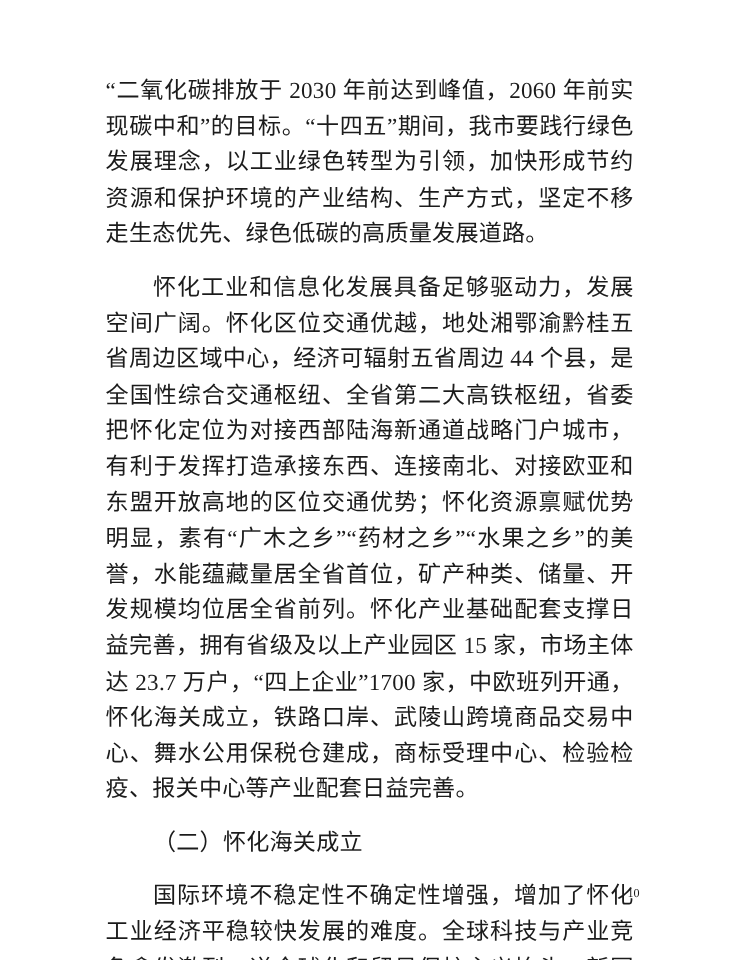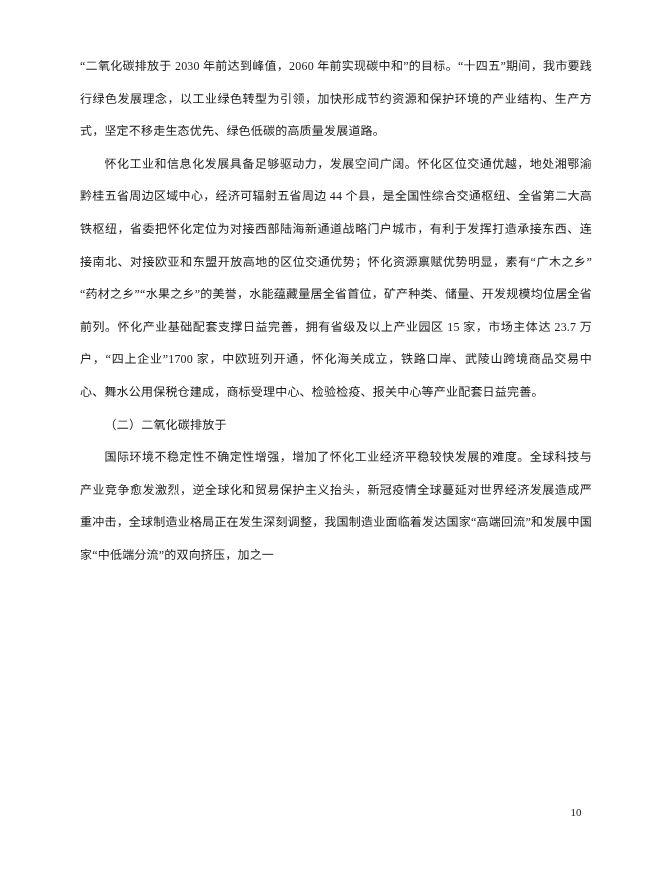--- a/index.html
+++ b/index.html
@@ -16,23 +16,23 @@
     font-family: "Liberation Serif", "DejaVu Serif", serif;
     color: #1b1b1b;
   }
   .content {
     position: absolute;
     left: 80px;
     top: 50px;
     width: 512px;
   }
   .para {
-    margin: 0;
+    margin: 16px;
     padding: 0;
-    font-size: 12px;
+    font-size: 21px;
     line-height: 32.6px;
     text-align: justify;
     text-justify: inter-character;
     letter-spacing: 0.2px;
   }
   .para.indent {
     text-indent: 2.05em;
   }
   .para .run-bold {
     font-weight: 400;
@@ -51,17 +51,17 @@
     color: #1b1b1b;
   }
 </style>
 </head>
 <body>
 
 <div class="page">
   <div class="content" id="document-body">
       <p class="para"><span class="run-regular">“二氧化碳排放于 2030 年前达到峰值，2060 年前实现碳中和”的目标。“十四五”期间，我市要践行绿色发展理念，以工业绿色转型为引领，加快形成节约资源和保护环境的产业结构、生产方式，坚定不移走生态优先、绿色低碳的高质量发展道路。</span></p>
       <p class="para indent"><span class="run-bold">怀化工业和信息化发展具备足够驱动力，发展空间广阔</span><span class="run-regular">。怀化区位交通优越，地处湘鄂渝黔桂五省周边区域中心，经济可辐射五省周边 44 个县，是全国性综合交通枢纽、全省第二大高铁枢纽，省委把怀化定位为对接西部陆海新通道战略门户城市，有利于发挥打造承接东西、连接南北、对接欧亚和东盟开放高地的区位交通优势；怀化资源禀赋优势明显，素有“广木之乡”“药材之乡”“水果之乡”的美誉，水能蕴藏量居全省首位，矿产种类、储量、开发规模均位居全省前列。怀化产业基础配套支撑日益完善，拥有省级及以上产业园区 15 家，市场主体达 23.7 万户，“四上企业”1700 家，中欧班列开通，怀化海关成立，铁路口岸、武陵山跨境商品交易中心、舞水公用保税仓建成，商标受理中心、检验检疫、报关中心等产业配套日益完善。</span></p>
-      <p class="para indent heading"><span class="run-bold">（二）二氧化碳排放于</span></p>
+      <p class="para indent heading"><span class="run-bold">（二）怀化海关成立</span></p>
       <p class="para indent"><span class="run-bold">国际环境不稳定性不确定性增强，增加了怀化工业经济平稳较快发展的难度</span><span class="run-regular">。全球科技与产业竞争愈发激烈，逆全球化和贸易保护主义抬头，新冠疫情全球蔓延对世界经济发展造成严重冲击，全球制造业格局正在发生深刻调整，我国制造业面临着发达国家“高端回流”和发展中国家“中低端分流”的双向挤压，加之一</span></p>
     </div>
   <div class="page-number">10</div>
 </div>
 
 </body></html>

